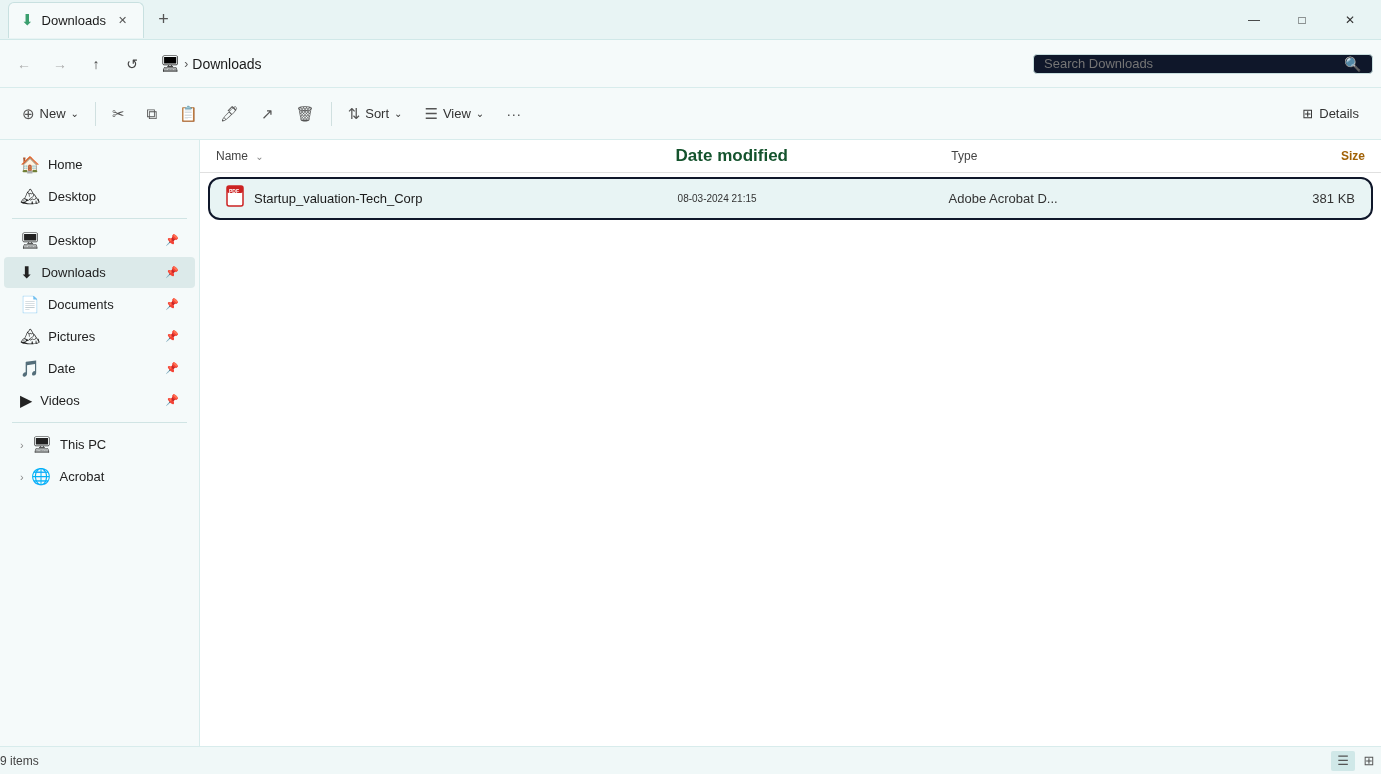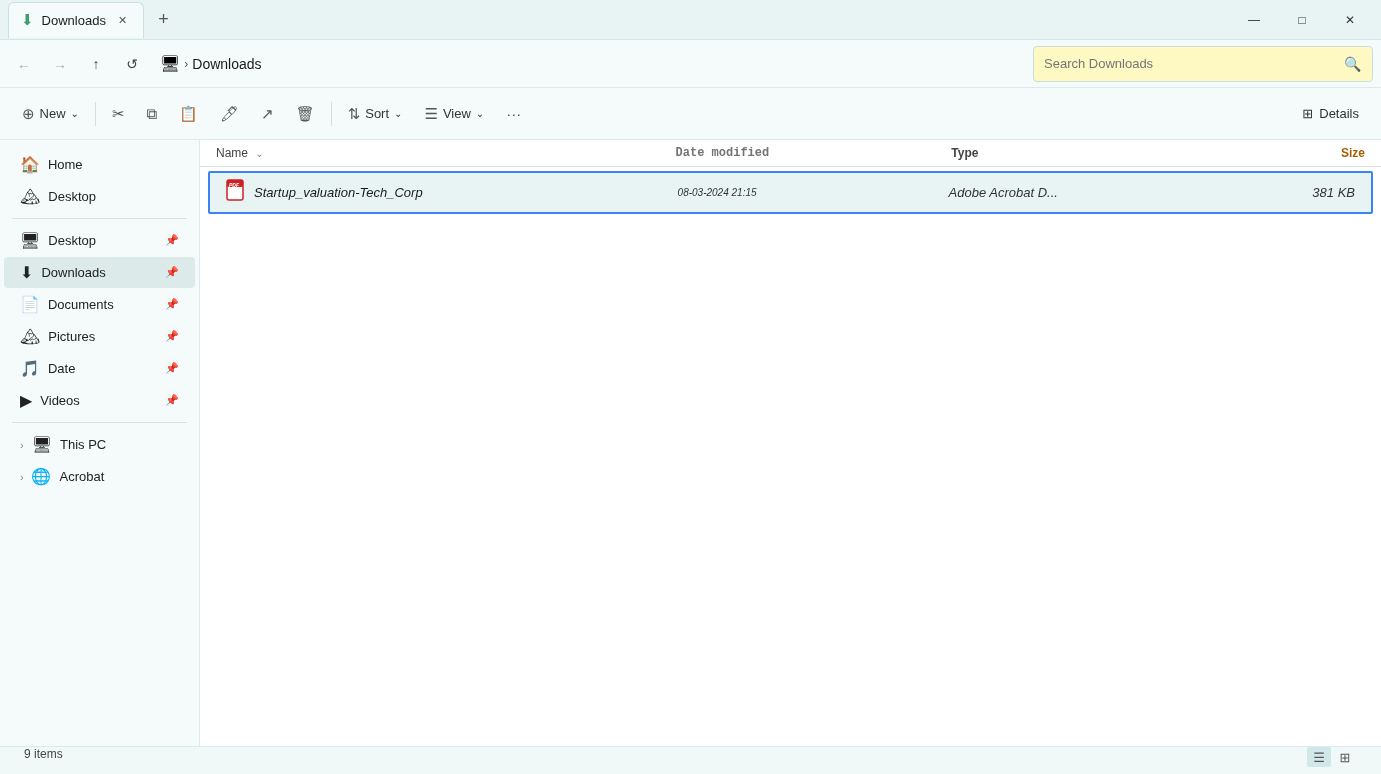--- a/index.html
+++ b/index.html
@@ -108,25 +108,25 @@
     }
     .breadcrumb-chevron { color: #555; font-size: 12px; }
     .breadcrumb-text {
       font-size: 14px;
       color: #1a1a1a;
       font-weight: 400;
     }
     .search-box {
       display: flex;
       align-items: center;
-      background: #fef9c3;
+      background: #0f172a;
       border: 1px solid #c8dede;
       border-radius: 4px;
       padding: 0 10px;
-      height: 36px;
+      height: 20px;
       width: 340px;
       gap: 8px;
     }
     .search-box input {
       border: none;
       outline: none;
       font-size: 13px;
       color: #888;
       background: transparent;
       flex: 1;
@@ -229,51 +229,51 @@
     .file-header {
       display: flex;
       align-items: center;
       border-bottom: 1px solid #e0e0e0;
       padding: 6px 16px;
       background: white;
       position: sticky;
       top: 0;
     }
     .col-name { flex: 2; font-size: 12px; color: #444; font-weight: 400; cursor: pointer; }
-    .col-date { flex: 1.2; font-size: 12px; color: #737373; font-weight: 600; font-family: Liberation Mono, monospace; }
-    .col-type { flex: 1.2; font-size: 12px; color: #444; font-weight: 700; }
+    .col-date { flex: 1.2; font-size: 17px; color: #14532d; font-weight: 600; }
+    .col-type { flex: 1.2; font-size: 12px; color: #444; font-weight: 400; }
     .col-size { flex: 0.6; font-size: 12px; color: #a16207; font-weight: 600; text-align: right; }
     .sort-arrow { font-size: 10px; color: #888; margin-left: 4px; }
 
     .file-row {
       display: flex;
       align-items: center;
       padding: 6px 16px;
       cursor: pointer;
-      border: 2px solid #3b82f6;
+      border: 2px solid #0f172a;
       margin: 4px 8px;
-      border-radius: 2px;
-      font-style: italic;
+      border-radius: 12px;
     }
     .file-row.selected { background: #e8f4f4; }
 
     .file-icon { font-size: 20px; margin-right: 8px; color: #cc2222; }
     .file-name { font-size: 13px; color: #1a1a1a; }
     .file-date { flex: 1.2; font-size: 10px; color: #333; }
     .file-type { flex: 1.2; font-size: 13px; color: #333; }
     .file-size { flex: 0.6; font-size: 13px; color: #333; text-align: right; }
     .file-name-col { flex: 2; display: flex; align-items: center; }
 
     
     .status-bar {
       display: flex;
+      align-items: center;
       justify-content: space-between;
       background: #f0f8f8;
       height: 28px;
-      padding: 0 24px;
+      padding: 0 0;
       border-top: 1px solid #d8ecec;
       font-size: 12px;
       color: #444;
     }
     .status-view-btns {
       display: flex;
       gap: 2px;
     }
     .status-view-btn {
       width: 24px;

